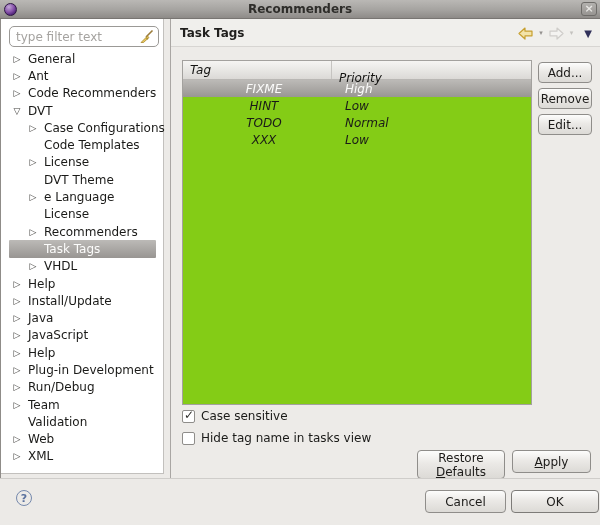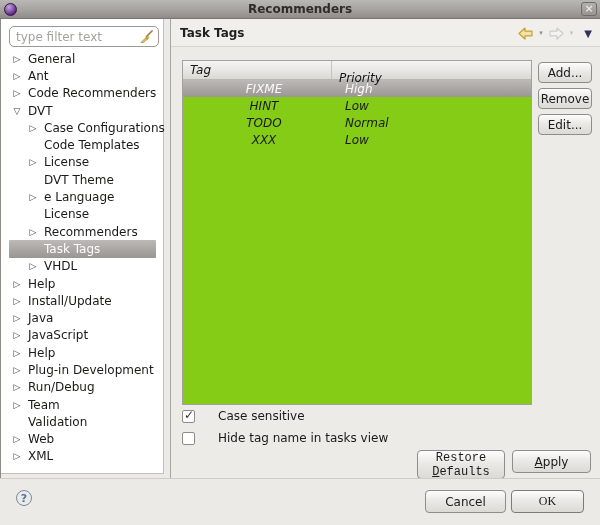--- a/index.html
+++ b/index.html
@@ -74,34 +74,34 @@
          display:flex; align-items:center; justify-content:center; cursor:default; }
   .side-btn { position:absolute; left:367px; width:54px; height:21px; }
 
   
   .cb-row { position:absolute; left:11px; display:flex; align-items:center; height:14px; }
   .cb-box { width:13px; height:13px; background:#fff; border:1px solid #8f8d8a; border-radius:2px;
             position:relative; flex:0 0 auto; }
   .cb-box .mark { display:none; }
   .cb-box.checked .mark { display:block; position:absolute; left:1px; top:-3px;
                           font-size:12px; color:#2f2e2b; font-weight:bold; }
-  .cb-label { margin-left:23px; }
-
-  .restore-btn { position:absolute; left:246px; top:431px; width:88px; height:29px;font-family:Liberation Mono, monospace; }
+  .cb-label { margin-left:6px; }
+
+  .restore-btn { position:absolute; left:246px; top:431px; width:88px; height:29px; }
   .apply-btn   { position:absolute; left:341px; top:431px; width:79px; height:23px; }
   .mn { text-decoration:underline; }
 
   
   .footer { position:absolute; left:0; top:478px; width:600px; height:47px;
             background:#eceae7; border-top:1px solid #cfcdca; }
   .help-btn { position:absolute; left:16px; top:11px; width:16px; height:16px; border-radius:50%;
               border:1px solid #7589ad; color:#5a719e; font-size:11px; font-weight:bold;
               display:flex; align-items:center; justify-content:center; background:transparent; }
   .cancel-btn { position:absolute; left:425px; top:11px; width:81px; height:23px; }
-  .ok-btn     { position:absolute; left:511px; top:11px; width:73px; height:23px; border-color:#7d7b78;font-family:Liberation Serif, serif; }
+  .ok-btn     { position:absolute; left:511px; top:11px; width:88px; height:23px; border-color:#7d7b78; }
 </style>
 </head>
 <body>
 
 <div class="window">
 
   <div class="titlebar">
     <span class="orb"></span>
     <span class="title-text">Recommenders</span>
     <span class="close-btn">×</span>

